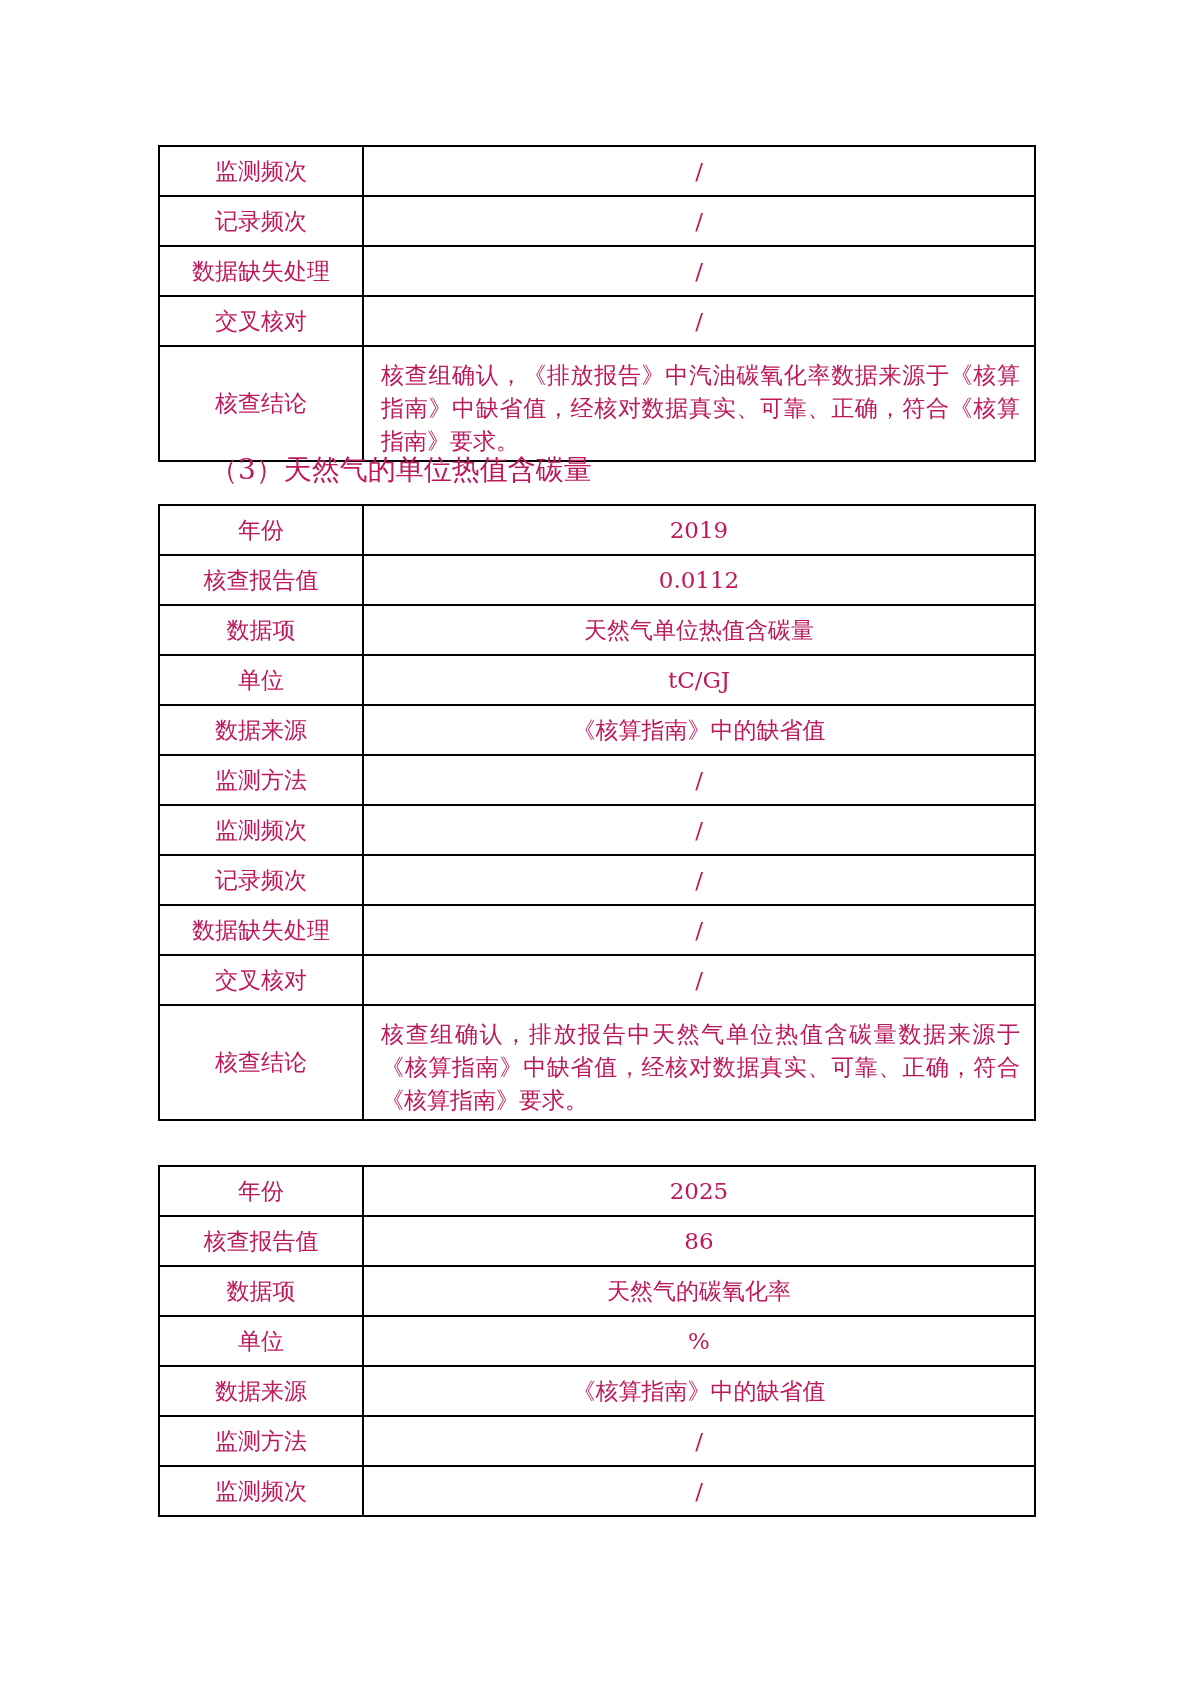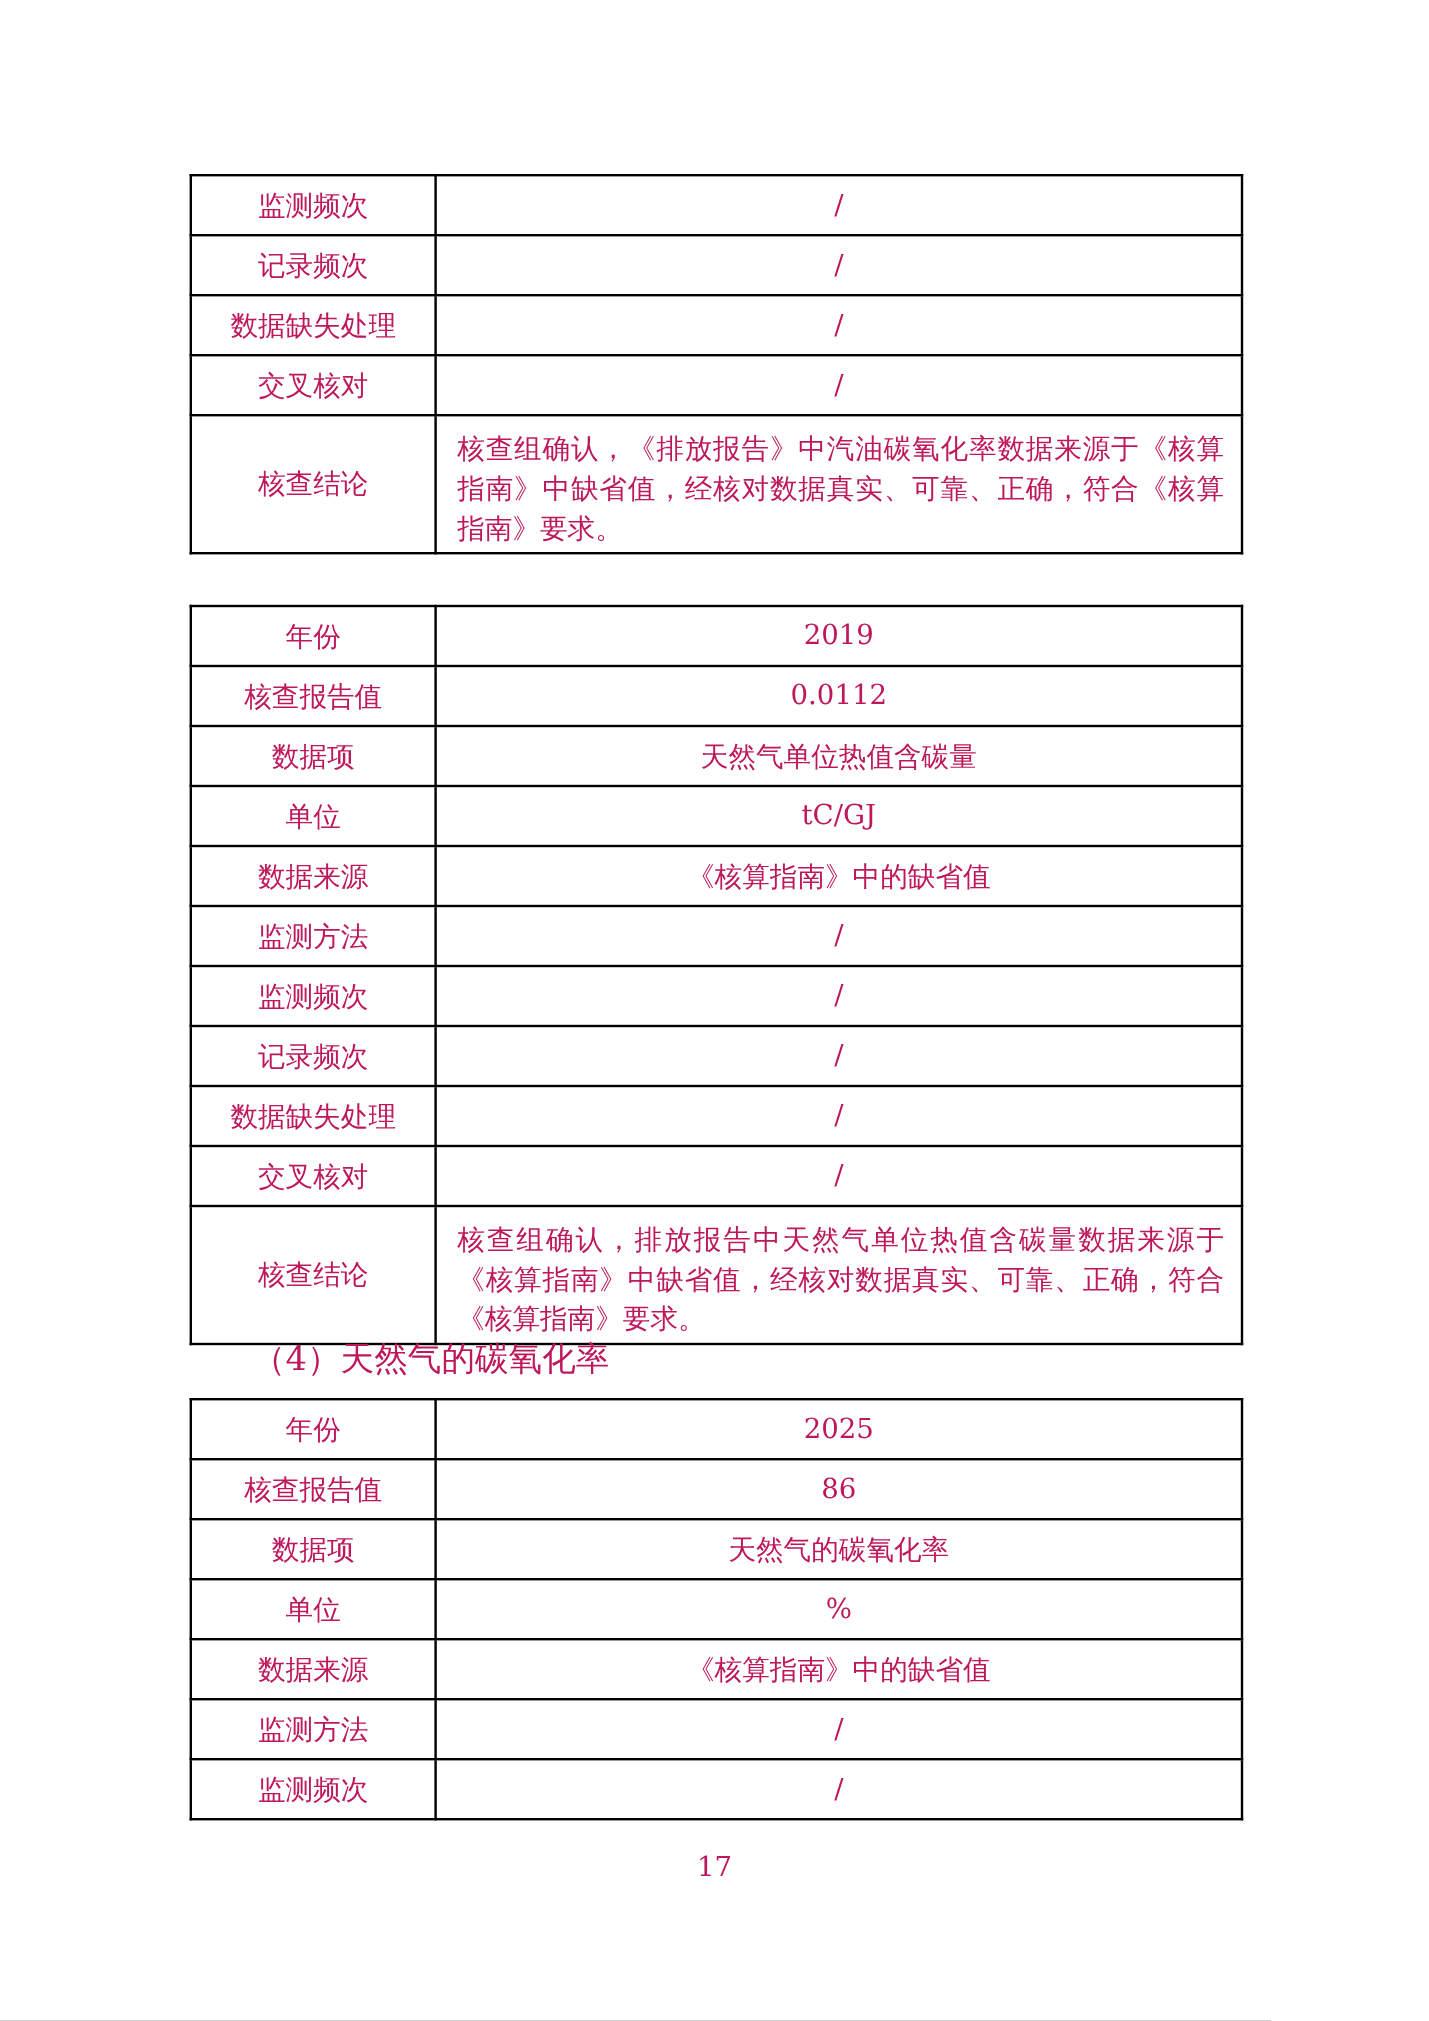--- a/index.html
+++ b/index.html
@@ -85,20 +85,21 @@
       <td class="lbl">交叉核对</td>
       <td class="val">/</td>
     </tr>
     <tr class="tall">
       <td class="lbl">核查结论</td>
       <td class="val">核查组确认，《排放报告》中汽油碳氧化率数据来源于《核算指南》中缺省值，经核对数据真实、可靠、正确，符合《核算指南》要求。</td>
     </tr>
   </tbody>
     </table>
 
+  <div class="section-heading" id="heading3">（3）天然气的单位热值含碳量</div>
 
   <table class="vtable" id="table2">
     <tbody>
         <tr>
       <td class="lbl">年份</td>
       <td class="val">2019</td>
     </tr>
     <tr>
       <td class="lbl">核查报告值</td>
       <td class="val">0.0112</td>
@@ -135,21 +136,20 @@
       <td class="lbl">交叉核对</td>
       <td class="val">/</td>
     </tr>
     <tr class="tall">
       <td class="lbl">核查结论</td>
       <td class="val">核查组确认，排放报告中天然气单位热值含碳量数据来源于《核算指南》中缺省值，经核对数据真实、可靠、正确，符合《核算指南》要求。</td>
     </tr>
   </tbody>
     </table>
 
-  <div class="section-heading" id="heading4">（4）天然气的碳氧化率</div>
 
   <table class="vtable" id="table3">
     <tbody>
         <tr>
       <td class="lbl">年份</td>
       <td class="val">2025</td>
     </tr>
     <tr>
       <td class="lbl">核查报告值</td>
       <td class="val">86</td>
@@ -170,15 +170,14 @@
       <td class="lbl">监测方法</td>
       <td class="val">/</td>
     </tr>
     <tr>
       <td class="lbl">监测频次</td>
       <td class="val">/</td>
     </tr>
   </tbody>
     </table>
 
-  <div class="page-number">17</div>
 
 </div>
 
 </body></html>

